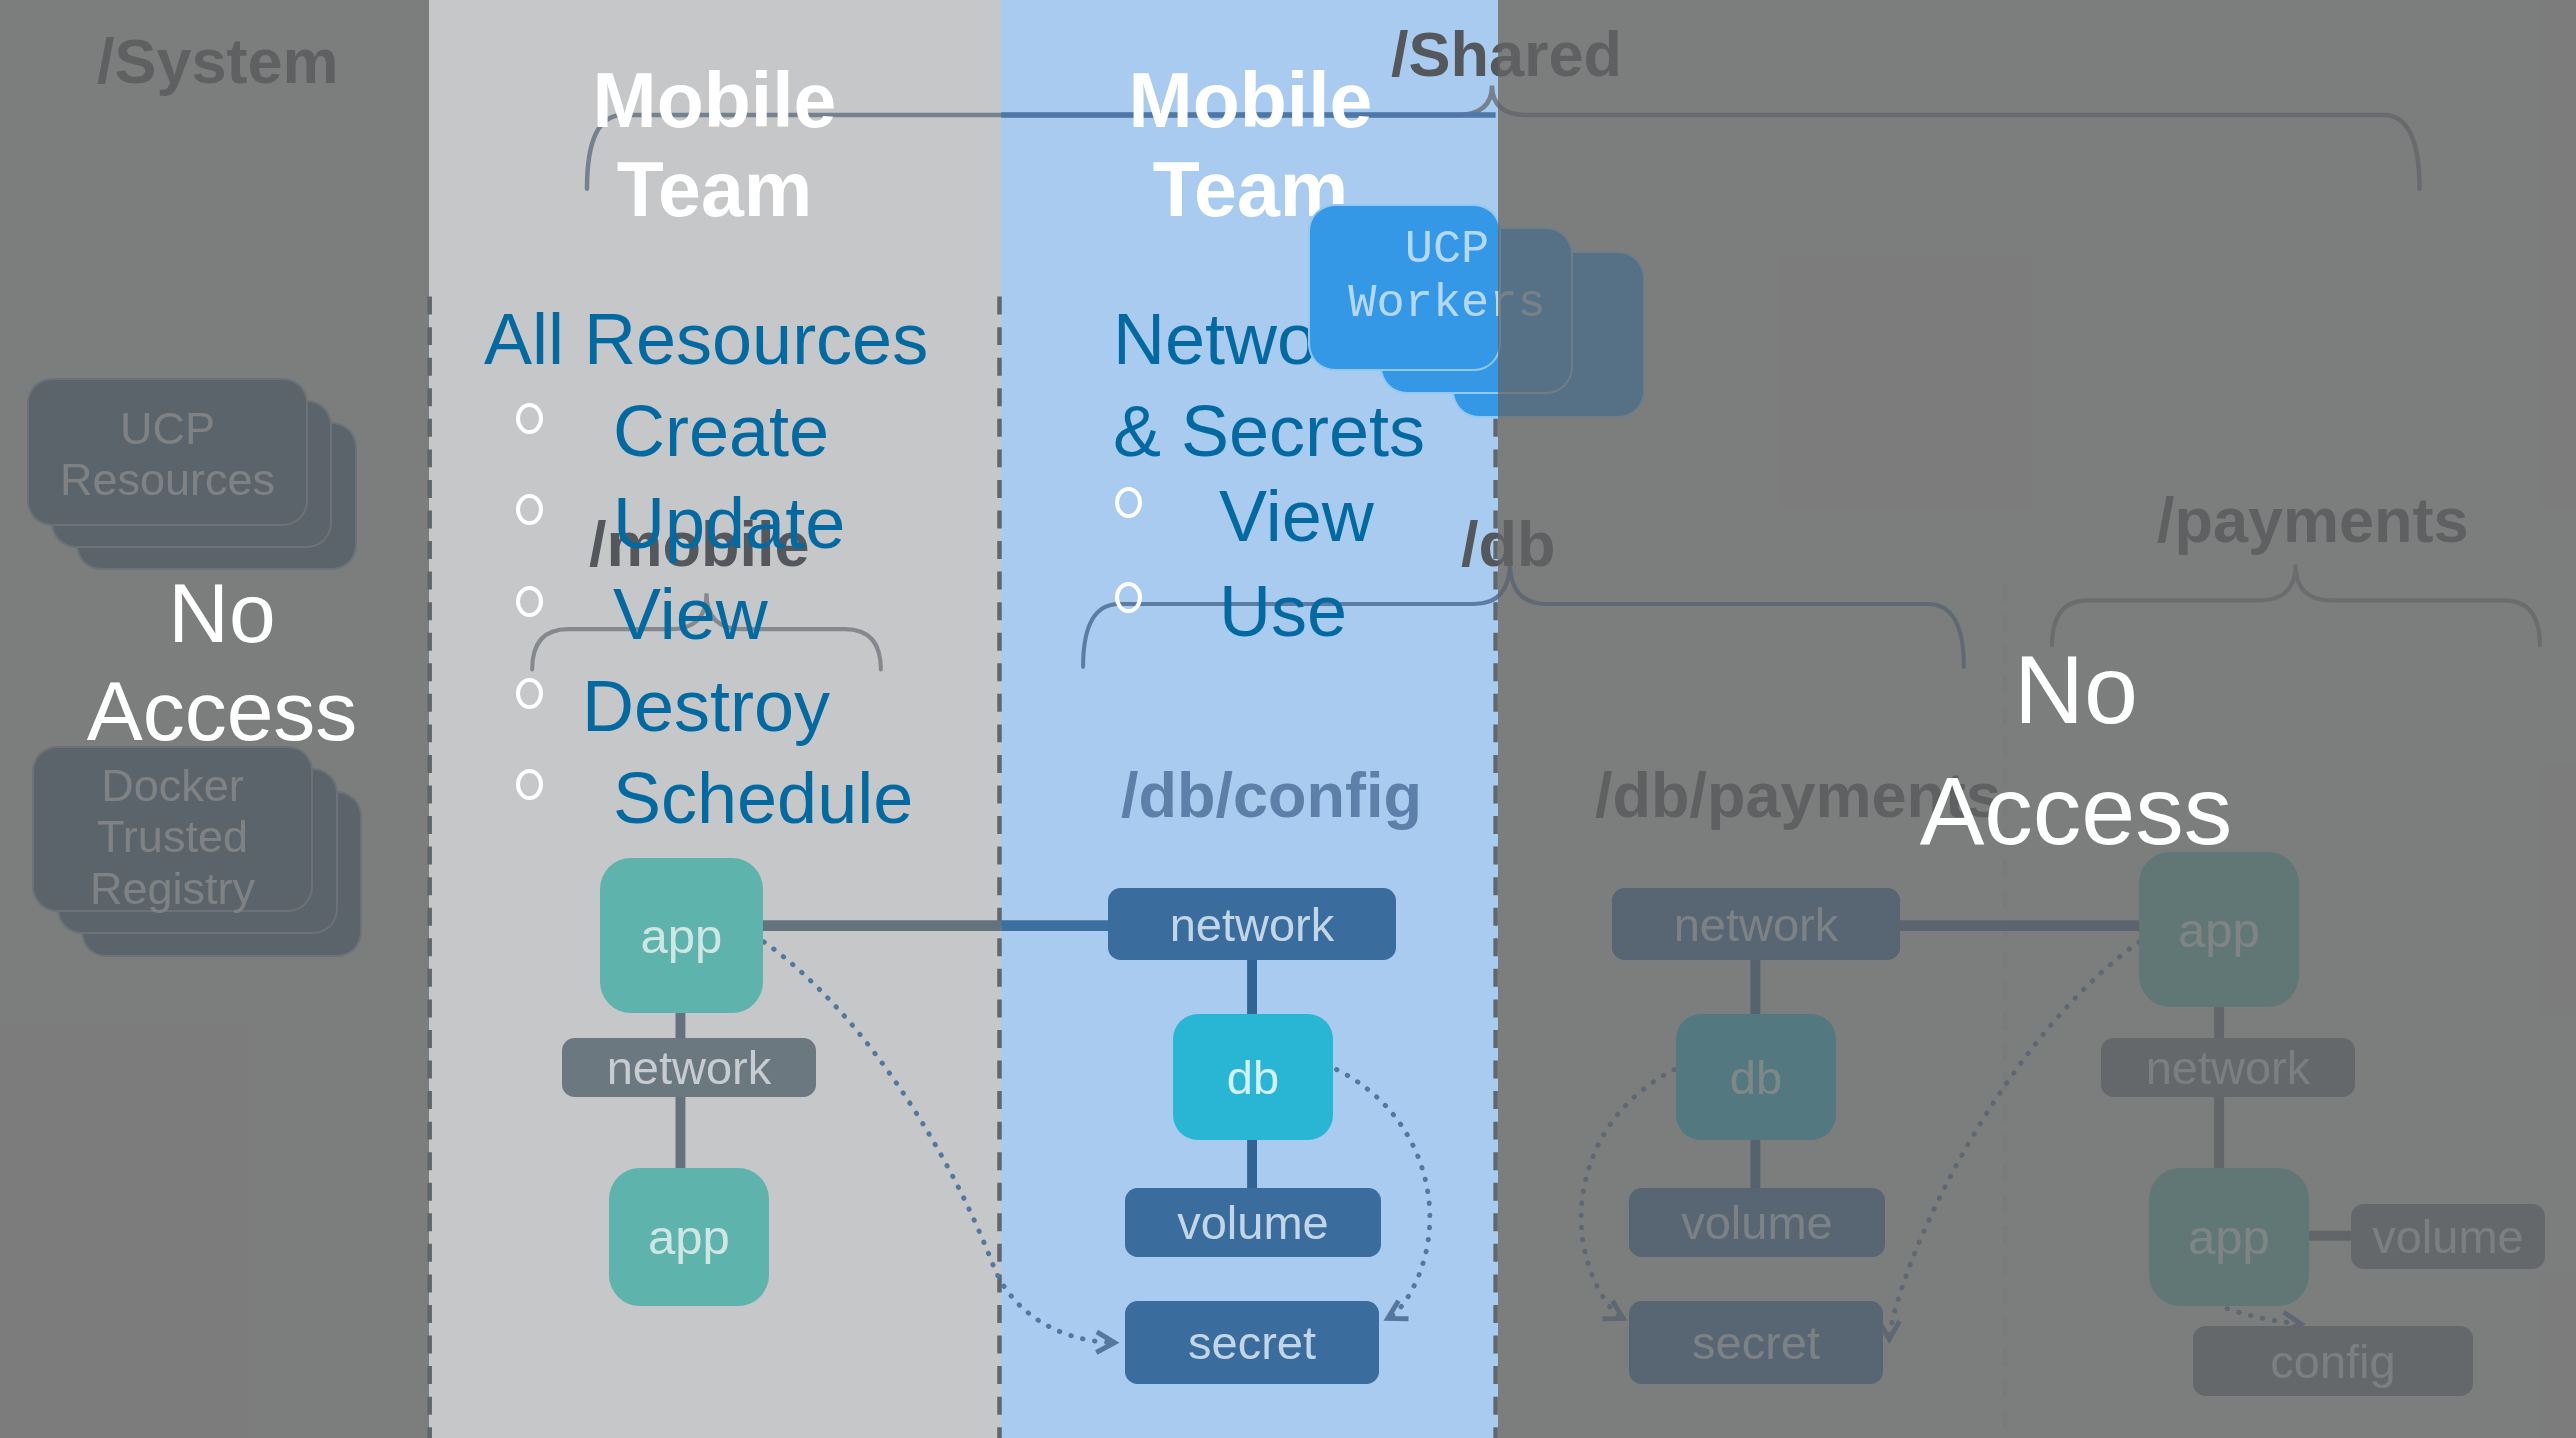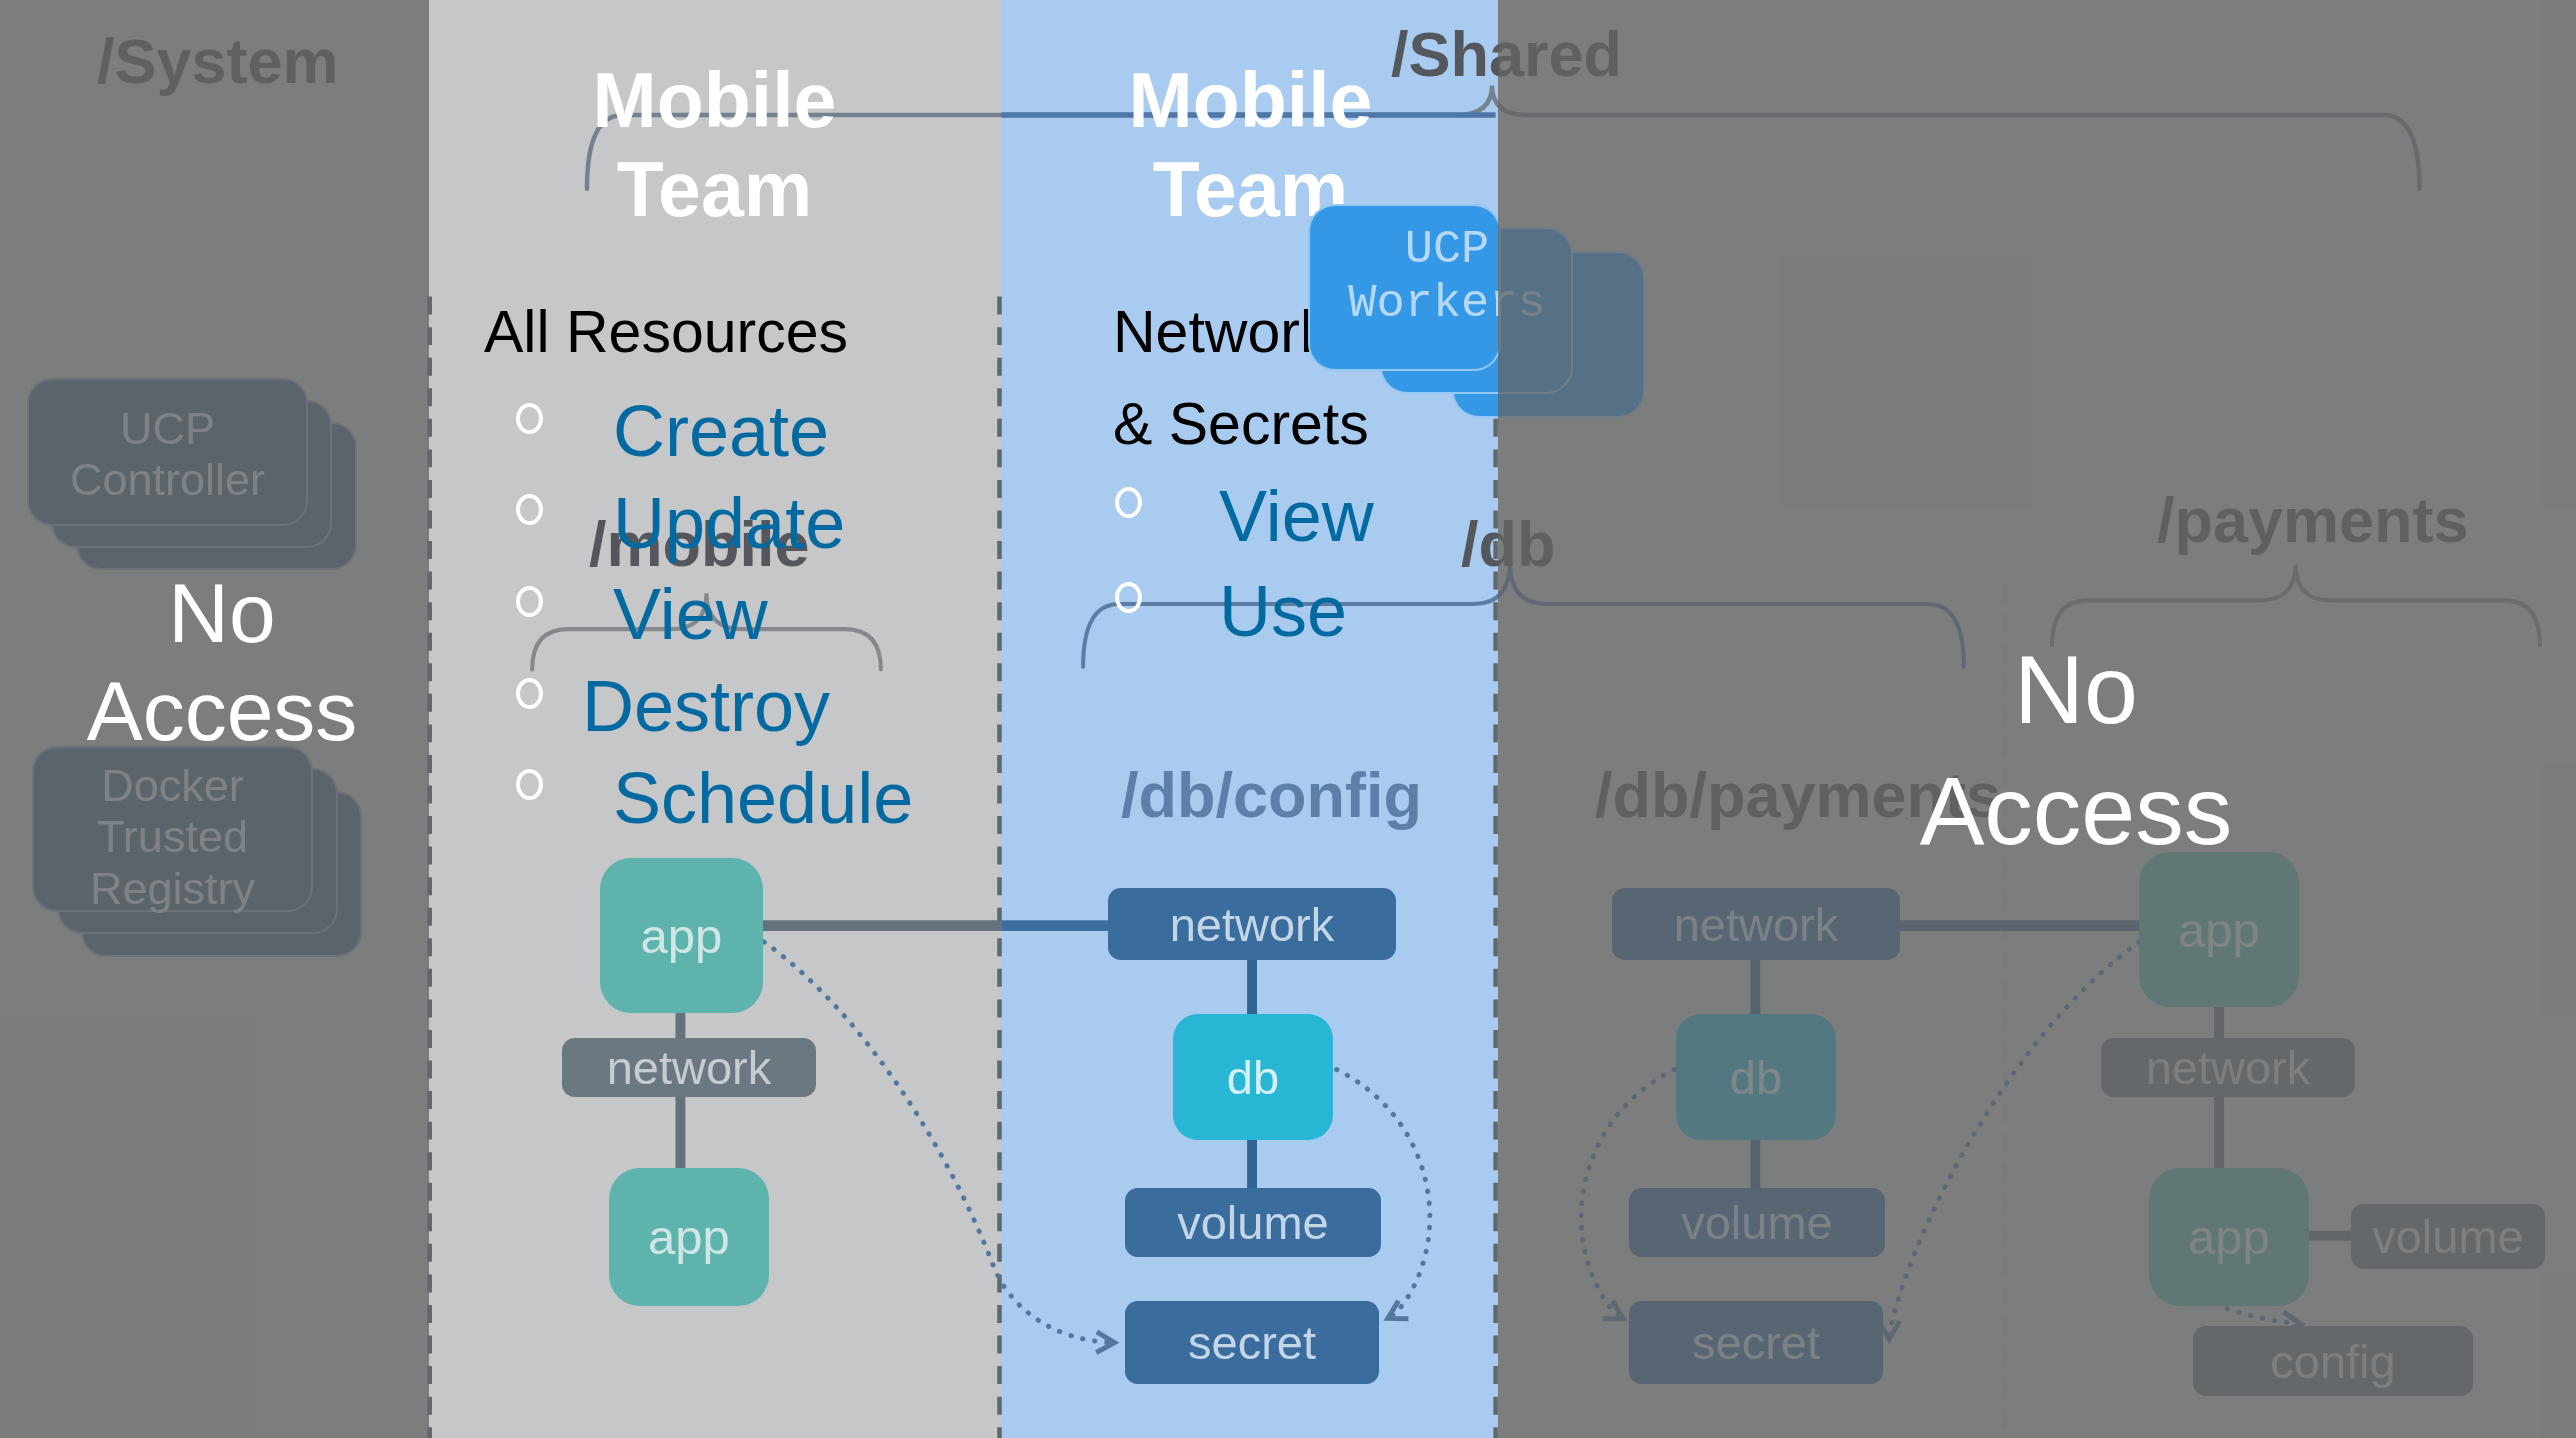--- a/index.html
+++ b/index.html
@@ -12,21 +12,21 @@
   .blue-col{left:1001px;top:0;width:497px;height:1438px;background:var(--blue-column,#a9cbef);z-index:10;}
   .lyr-svg{left:0;top:0;z-index:20;}
   .overlay{background:var(--dim-overlay,rgba(98,98,98,0.74));z-index:40;}
   .ov-left{left:0;top:0;width:429px;height:1438px;}
   .ov-right{left:1498px;top:0;width:1078px;height:1438px;}
 
   .coll-label{font-weight:bold;font-size:63px;color:var(--label-dark,#54585c);white-space:nowrap;z-index:30;}
   .coll-label.steel{color:var(--label-steel,#5d80a8);}
 
   .team-title{width:449px;text-align:center;font-weight:bold;font-size:77px;line-height:1.16;color:#fff;z-index:30;}
-  .access-line{font-size:59px;color:#000000;white-space:nowrap;z-index:30;}
+  .access-line{font-size:72px;color:#0369a1;white-space:nowrap;z-index:30;}
   .perm-row{z-index:30;}
   .perm-text{position:absolute;font-size:72px;color:#0369a1;white-space:nowrap;}
   .bullet{position:absolute;width:27px;height:31px;border:4.5px solid #fff;border-radius:50%;box-sizing:border-box;}
 
   .node{display:flex;align-items:center;justify-content:center;z-index:30;box-sizing:border-box;}
   .node.teal{background:var(--teal-node,#5fb3ad);border-radius:31px;color:#cfe7e4;font-size:49px;}
   .node.slate{background:var(--slate-node,#6b7880);border-radius:12.6px;color:#c6ccd0;font-size:47px;}
   .node.dblue{background:var(--dark-blue-node,#3a6c9d);border-radius:12.6px;color:#c3d6e8;font-size:47px;}
   .node.cyan{background:var(--cyan-node,#29b6d4);border-radius:25px;color:#d4f0f7;font-size:47px;}
 
@@ -119,21 +119,21 @@
   <div class="abs perm-row">
     <span class="bullet" style="left:1115px;top:487px;"></span>
     <span class="perm-text" style="left:1219px;top:475px;">View</span>
     <span class="bullet" style="left:1115px;top:582px;"></span>
     <span class="perm-text" style="left:1219px;top:570px;">Use</span>
   </div>
 
   <div class="abs card stack" style="left:76px;top:422px;width:281px;height:148px;"></div>
   <div class="abs card stack" style="left:51px;top:400px;width:281px;height:148px;"></div>
   <div class="abs card stack" style="left:27px;top:378px;width:281px;height:148px;"></div>
-  <div class="abs card-label" style="left:27px;top:403px;width:281px;">UCP Controller</div>
+  <div class="abs card-label" style="left:27px;top:403px;width:281px;">UCP Resources</div>
 
   <div class="abs card stack" style="left:81px;top:791px;width:281px;height:166px;"></div>
   <div class="abs card stack" style="left:57px;top:768px;width:281px;height:166px;"></div>
   <div class="abs card stack" style="left:32px;top:746px;width:281px;height:166px;"></div>
   <div class="abs card-label" style="left:32px;top:760px;width:281px;">Docker Trusted Registry</div>
 
   <div class="abs card worker" style="left:1452px;top:251px;width:193px;height:167px;"></div>
   <div class="abs card worker" style="left:1380px;top:227px;width:193px;height:167px;"></div>
   <div class="abs card worker" style="left:1308px;top:204px;width:193px;height:167px;"></div>
   <div class="abs card-label worker-t" style="left:1339px;top:223px;width:216px;">UCP Workers</div>

